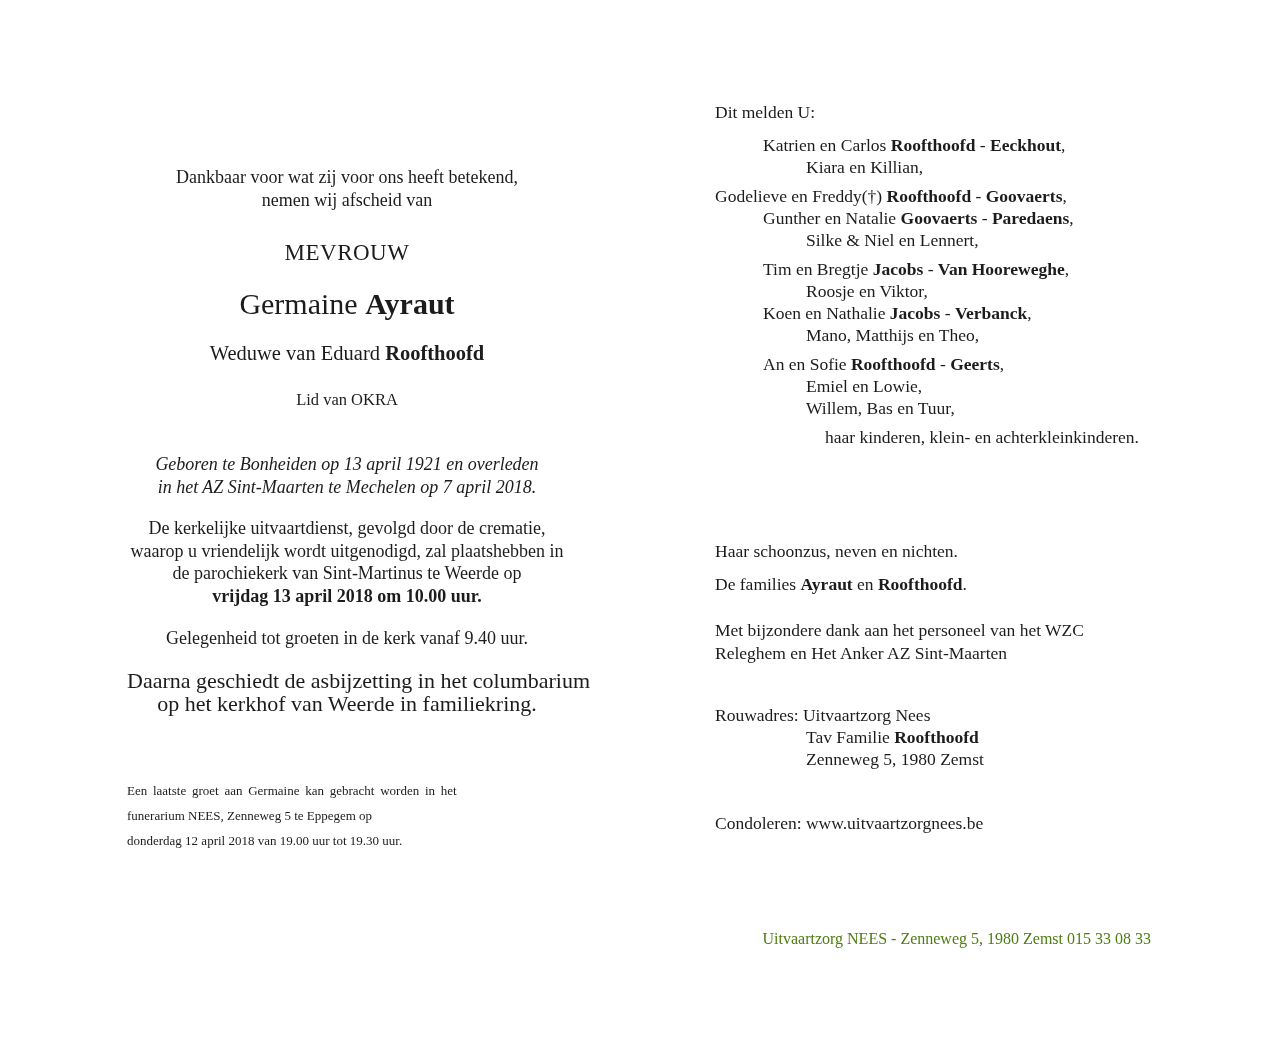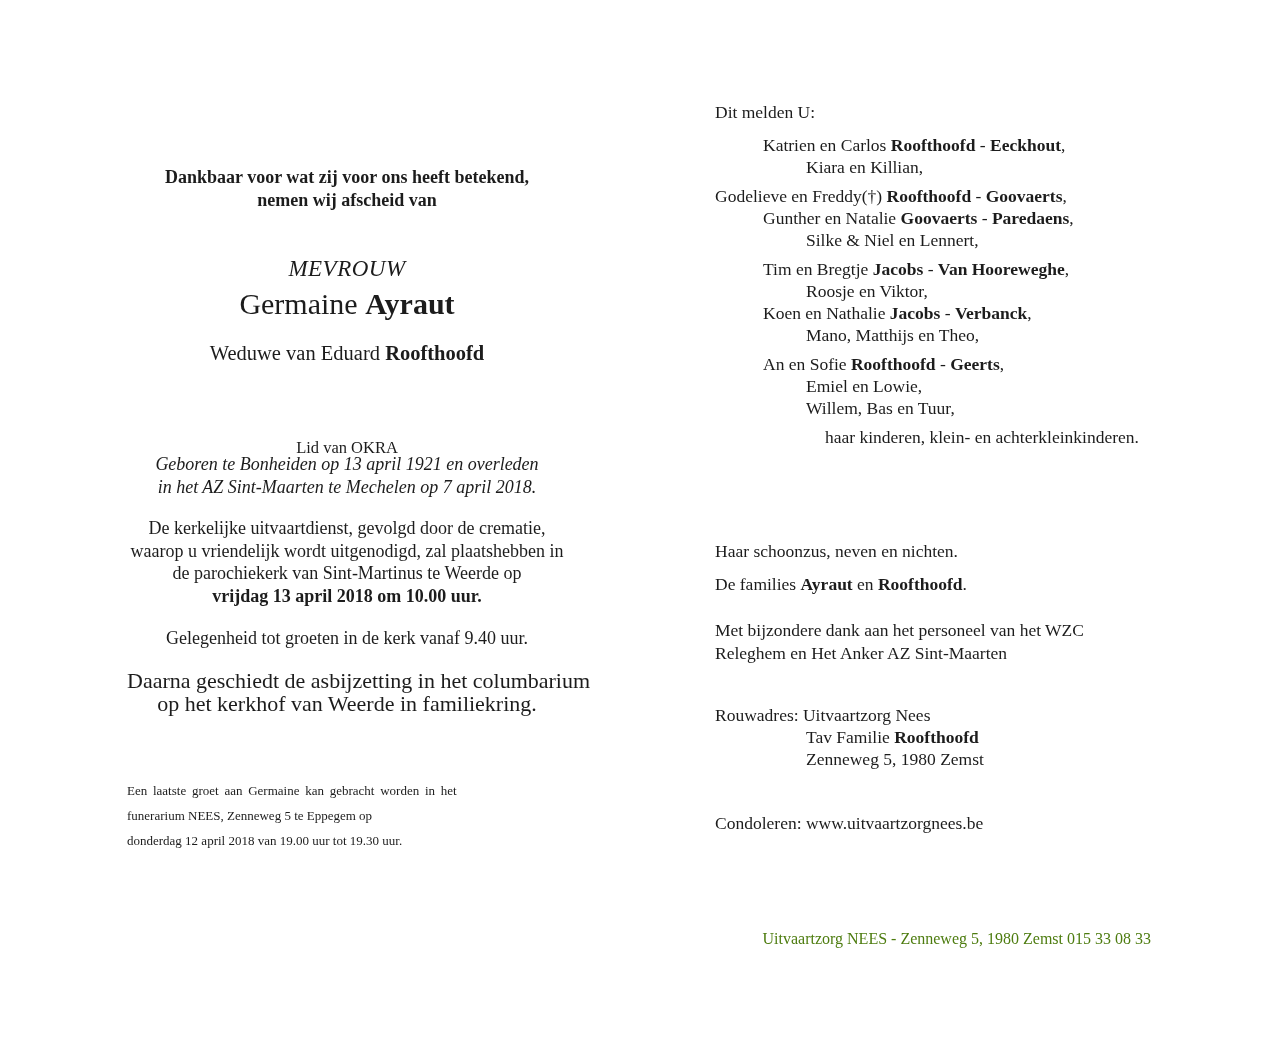--- a/index.html
+++ b/index.html
@@ -6,25 +6,25 @@
   body{
     width:1280px;height:1049px;position:relative;
     background:#ffffff;color:#1c1c1c;
     font-family:"Liberation Serif", serif;
     overflow:hidden;
   }
   .abs{position:absolute;}
   
   .lcol{left:127px;width:440px;text-align:center;}
   .line{white-space:nowrap;}
-  .intro{top:166px;font-size:18px;line-height:22.5px;font-weight:bold;}
-  .honorific{top:256px;font-size:23px;line-height:26px;letter-spacing:0.5px;font-style:italic;}
+  .intro{top:166px;font-size:18px;line-height:22.5px;}
+  .honorific{top:240px;font-size:23px;line-height:26px;letter-spacing:0.5px;}
   .deceased{top:286px;font-size:30px;line-height:36px;}
   .widow{top:341px;font-size:20.5px;line-height:25px;}
-  .okra{top:390px;font-size:16.5px;line-height:20px;margin-top:48px;}
+  .okra{top:390px;font-size:16.5px;line-height:20px;}
   .borndied{top:453px;font-size:18px;line-height:22.5px;font-style:italic;}
   .service{top:517px;font-size:18px;line-height:22.5px;}
   .greeting{top:627px;font-size:18px;line-height:22.5px;}
   .columb{top:670px;font-size:22px;line-height:22.5px;}
   .funer{top:778px;font-size:13px;line-height:25px;text-align:left;}
   .funer .line.wsp{word-spacing:2.5px;}
   .boldline{font-weight:700;}
   
   .r{position:absolute;left:715px;font-size:17.5px;line-height:22px;white-space:nowrap;}
   .rhead{top:101px;}

